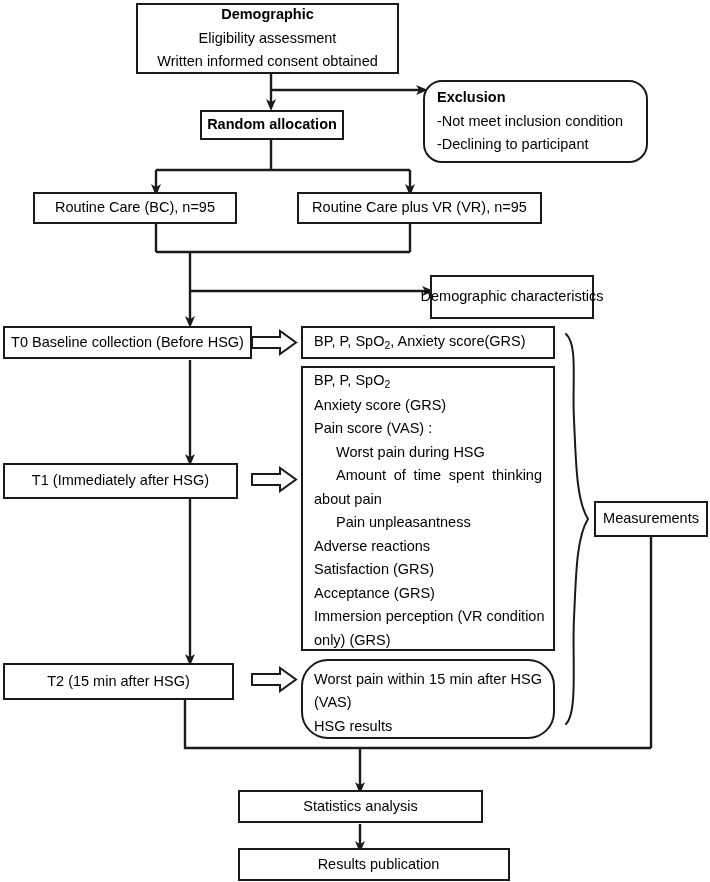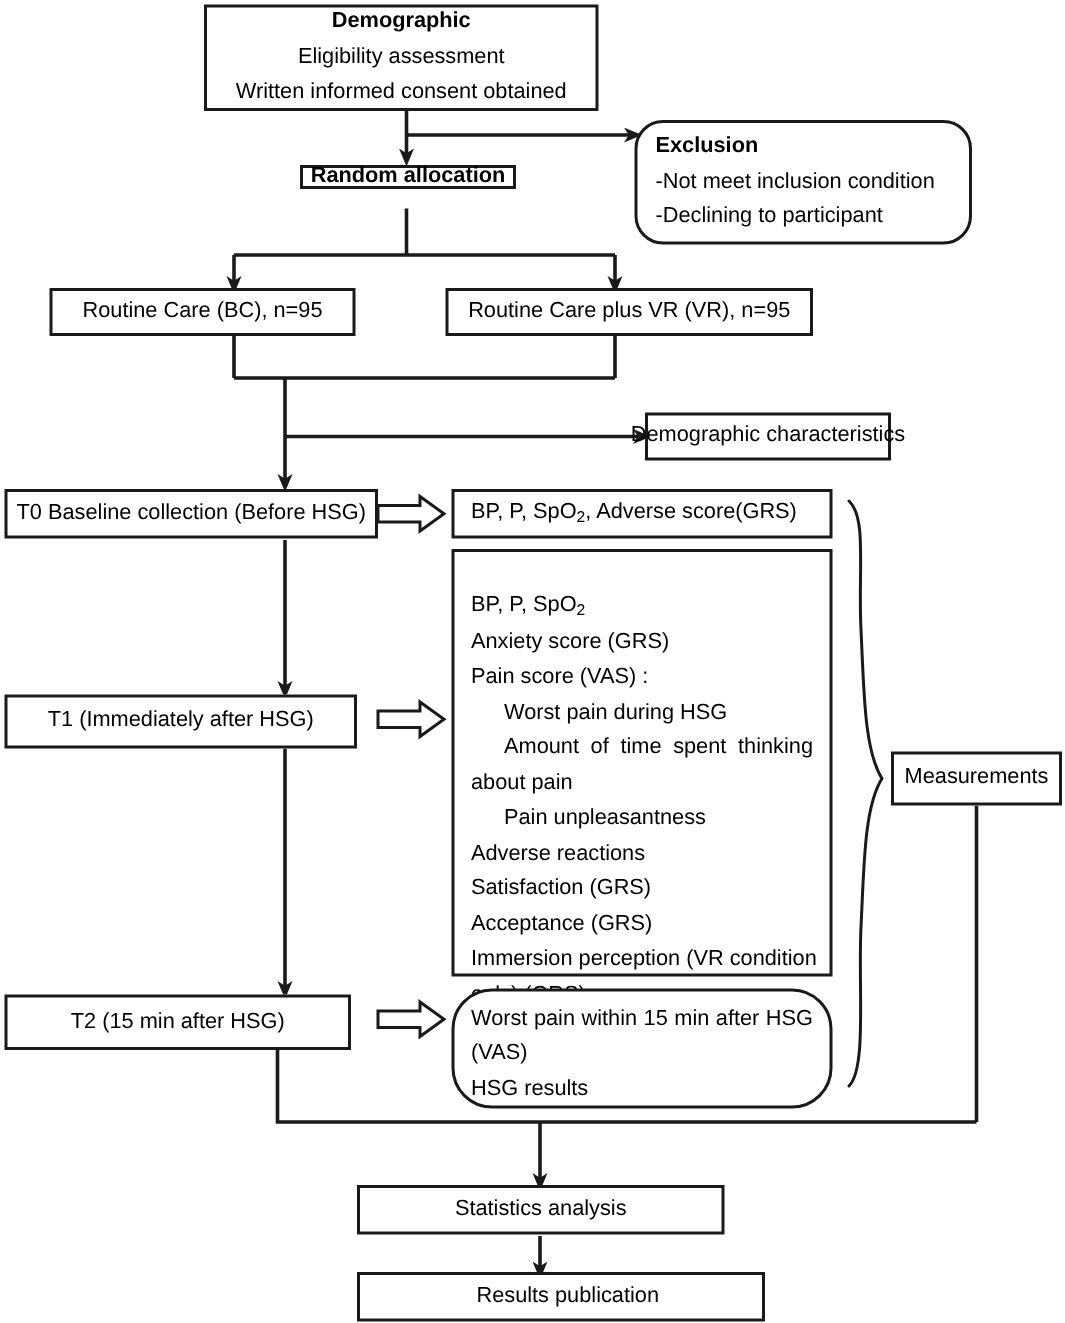--- a/index.html
+++ b/index.html
@@ -98,55 +98,55 @@
                C572,658 578,712 566,724"></path>
     </g>
   </svg>
 
   <div class="box center pad" style="left:136px; top:3px; width:263px; height:71px;">
     <div class="line bold">Demographic</div>
     <div class="line">Eligibility assessment</div>
     <div class="line">Written informed consent obtained</div>
   </div>
 
-  <div class="box center pad" style="left:200px; top:110px; width:144px; height:16px;">
+  <div class="box center pad" style="left:200px; top:110px; width:144px; height:30px;">
     <div class="line bold">Random allocation</div>
   </div>
 
   <div class="box pad" style="left:423px; top:80px; width:225px; height:83px; padding-left:12px;border-radius:19px;">
     <div class="line bold">Exclusion</div>
     <div class="line">-Not meet inclusion condition</div>
     <div class="line">-Declining to participant</div>
   </div>
 
   <div class="box center pad" style="left:33px; top:192px; width:204px; height:32px;">
     <div class="line">Routine Care (BC), n=95</div>
   </div>
 
   <div class="box center pad" style="left:297px; top:192px; width:245px; height:32px;">
     <div class="line">Routine Care plus VR (VR), n=95</div>
   </div>
 
-  <div class="box center pad" style="left:430px; top:275px; width:164px; height:32px;">
+  <div class="box center pad" style="left:430px; top:275px; width:164px; height:44px;">
     <div class="line">Demographic characteristics</div>
   </div>
 
   <div class="box center pad" style="left:3px; top:326px; width:249px; height:33px;">
     <div class="line">T0 Baseline collection (Before HSG)</div>
   </div>
 
   <div class="box pad" style="left:301px; top:326px; width:254px; height:33px; padding-left:11px;">
-    <div class="line"><span>BP, P, SpO</span><sub>2</sub><span>, Adverse score(GRS)</span></div>
+    <div class="line"><span>BP, P, SpO</span><sub>2</sub><span>, Anxiety score(GRS)</span></div>
   </div>
 
   <div class="box center pad" style="left:3px; top:463px; width:235px; height:36px;">
     <div class="line">T1 (Immediately after HSG)</div>
   </div>
 
-  <div class="box" style="left:301px; top:366px; width:254px; height:285px; padding:24px 11px; justify-content:flex-start;">
+  <div class="box" style="left:301px; top:366px; width:254px; height:285px; padding:1px 11px; justify-content:flex-start;">
     <div class="line"><span>BP, P, SpO</span><sub>2</sub></div>
     <div class="line">Anxiety score (GRS)</div>
     <div class="line">Pain score (VAS) :</div>
     <div class="line indent">Worst pain during HSG</div>
     <div class="line indent just">Amount of time spent thinking</div>
     <div class="line indent" style="padding-left:0;">about pain</div>
     <div class="line indent">Pain unpleasantness</div>
     <div class="line">Adverse reactions</div>
     <div class="line">Satisfaction (GRS)</div>
     <div class="line">Acceptance (GRS)</div>

